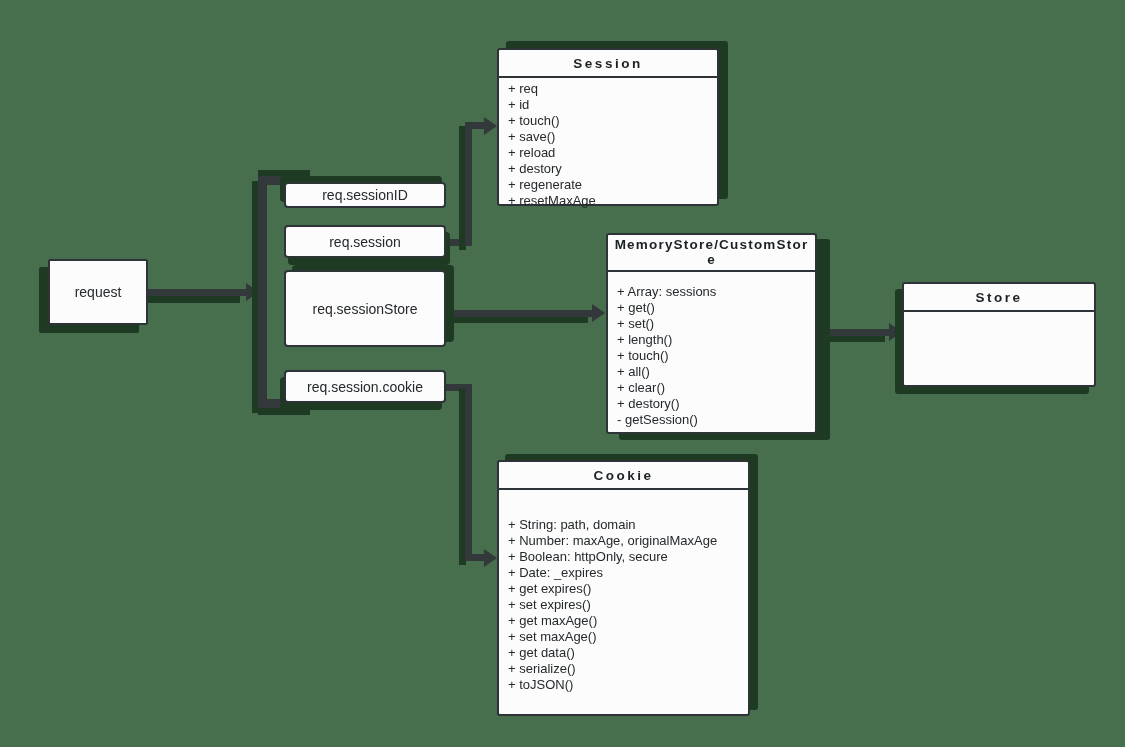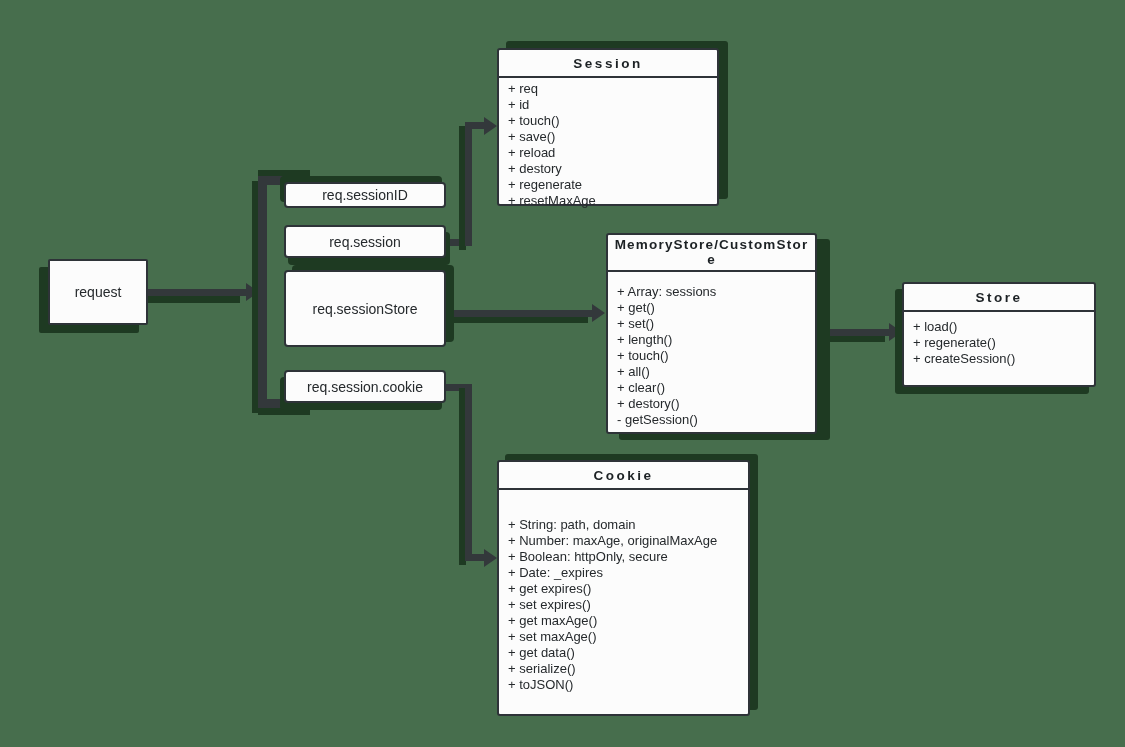--- a/index.html
+++ b/index.html
@@ -97,25 +97,20 @@
         <div class="member">+ touch()</div>
         <div class="member">+ all()</div>
         <div class="member">+ clear()</div>
         <div class="member">+ destory()</div>
         <div class="member">- getSession()</div>
       </div>
   </div>
 
   <div class="cls" style="left:902px;top:282px;width:194px;height:105px;box-shadow:-7px 7px 0 var(--shadow);">
     <div class="cls-title">Store</div>
-    <div class="cls-members" style="padding-top:7px;">
-        <div class="member">+ load()</div>
-        <div class="member">+ regenerate()</div>
-        <div class="member">+ createSession()</div>
-      </div>
   </div>
 
   <div class="cls" style="left:497px;top:460px;width:253px;height:256px;box-shadow:8px -6px 0 var(--shadow);">
     <div class="cls-title">Cookie</div>
     <div class="cls-members" style="padding-top:27px;">
         <div class="member">+ String: path, domain</div>
         <div class="member">+ Number: maxAge, originalMaxAge</div>
         <div class="member">+ Boolean: httpOnly, secure</div>
         <div class="member">+ Date: _expires</div>
         <div class="member">+ get expires()</div>

